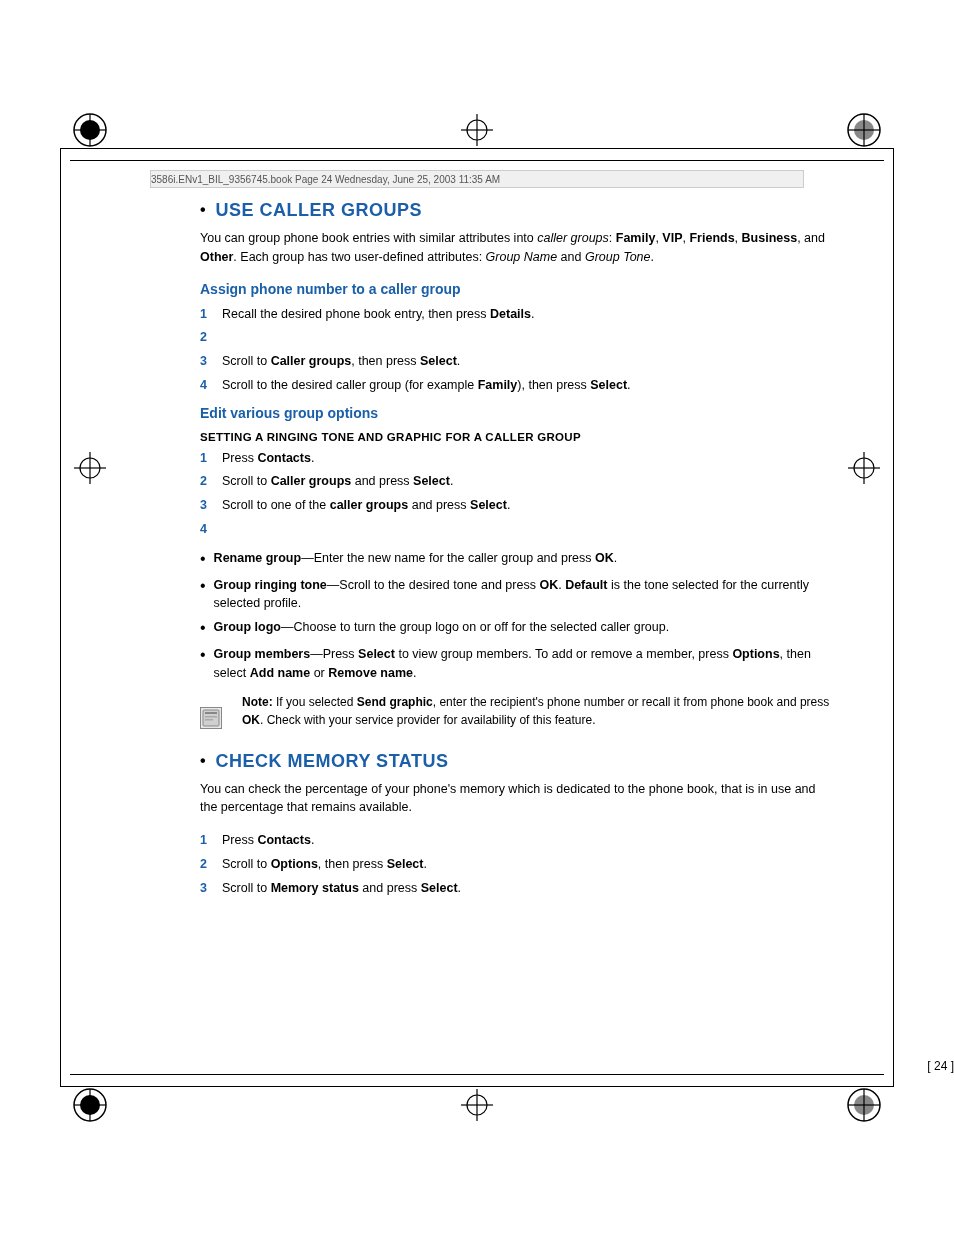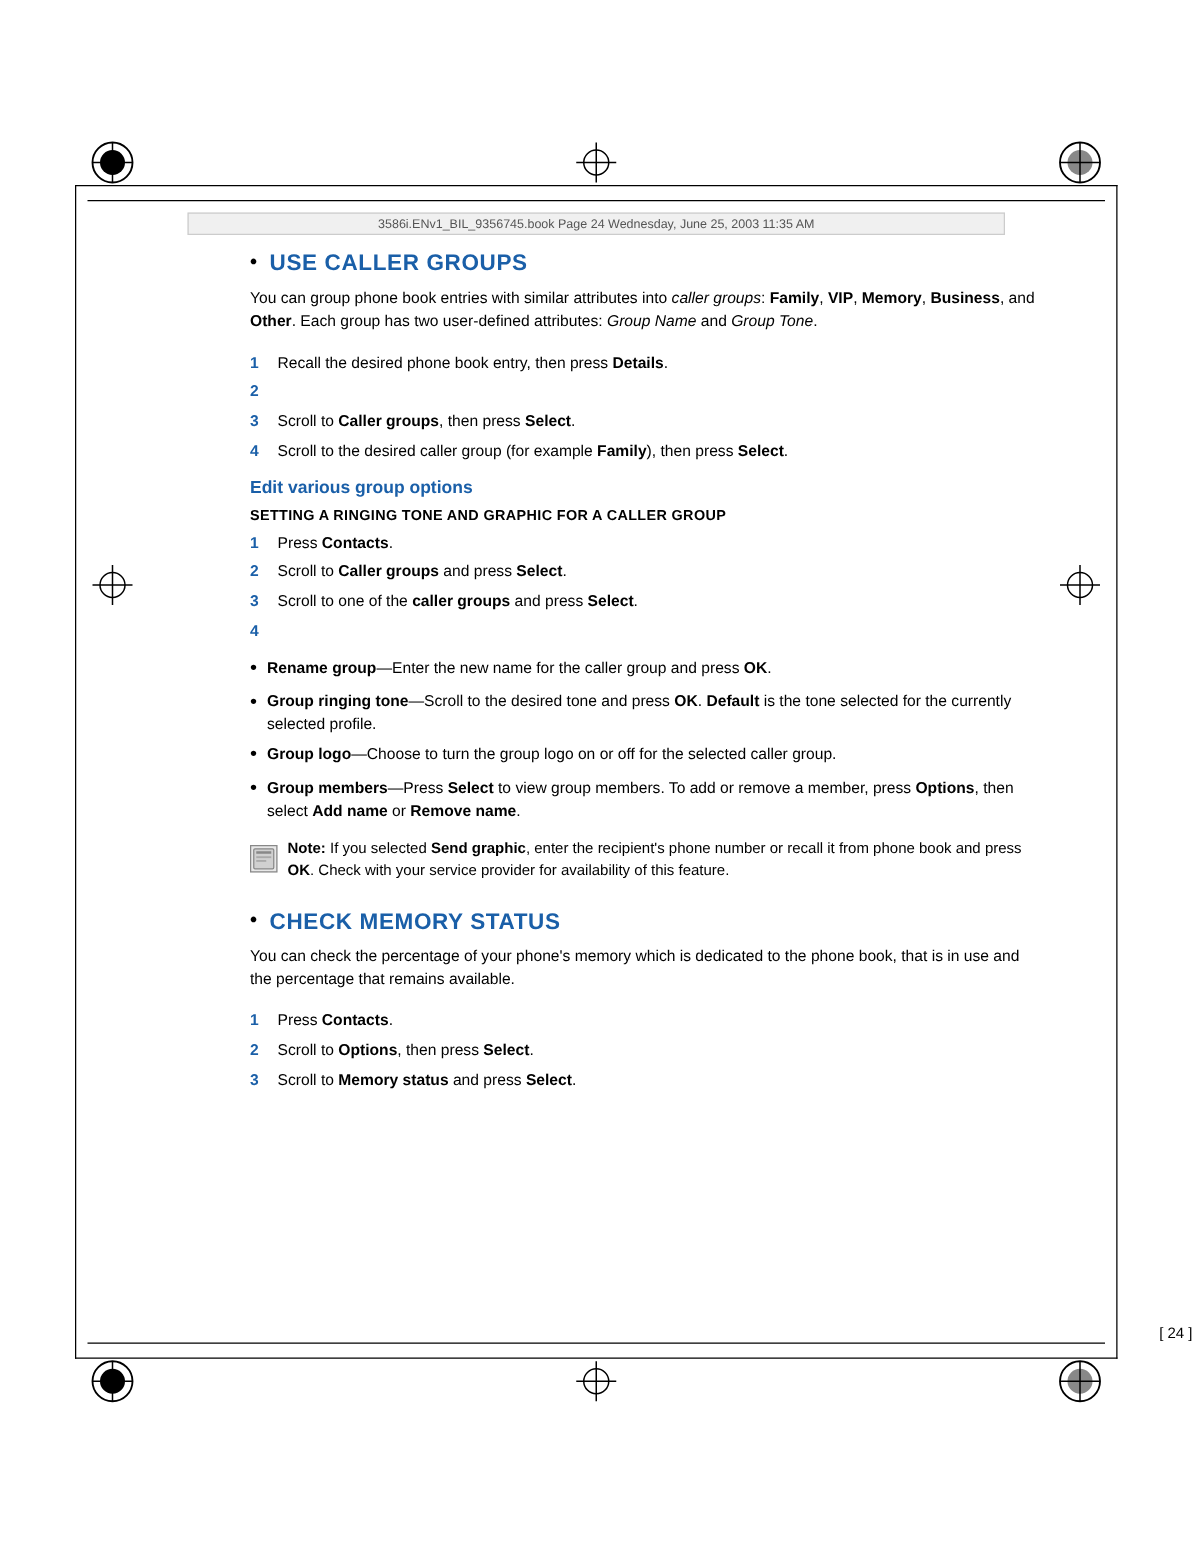--- a/index.html
+++ b/index.html
@@ -51,21 +51,21 @@
     .header-bar {
       position: absolute;
       top: 170px;
       left: 150px;
       right: 150px;
       height: 18px;
       background: #f0f0f0;
       border: 1px solid #ccc;
       display: flex;
       align-items: center;
-      justify-content: center;
+      justify-content: flex-start;
     }
     .header-bar-text {
       font-size: 10px;
       color: #555;
     }
 
     
     .corner {
       position: absolute;
       width: 36px;
@@ -186,24 +186,25 @@
     .bullet-dot {
       font-size: 16px;
       margin-right: 8px;
       margin-top: -2px;
       color: #000;
     }
 
     
     .note-box {
       display: flex;
-      align-items: center;
+      align-items: flex-end;
       margin: 10px 0 12px 0;
       font-size: 12px;
       line-height: 1.5;
+      gap: 12px;
     }
     .note-icon {
       width: 22px;
       height: 22px;
       min-width: 22px;
       border: 1px solid #888;
       background: #e8e8e8;
       display: flex;
       align-items: center;
       justify-content: center;
@@ -357,24 +358,25 @@
 </div>
 
 <div class="content">
 
   <div>
     <div class="section-heading">
       <span class="bullet">•</span>
       <span class="section-title">USE CALLER GROUPS</span>
     </div>
     <p class="section-intro">
-      You can group phone book entries with similar attributes into <i>caller groups</i>: <b>Family</b>, <b>VIP</b>, <b>Memory</b>, <b>Business</b>, and <b>Other</b>. Each group has two user-defined attributes: <i>Group Name</i> and <i>Group Tone</i>.
+      You can group phone book entries with similar attributes into <i>caller groups</i>: <b>Family</b>, <b>VIP</b>, <b>Friends</b>, <b>Business</b>, and <b>Other</b>. Each group has two user-defined attributes: <i>Group Name</i> and <i>Group Tone</i>.
     </p>
 
     <div>
+      <div class="sub-heading">Assign phone number to a caller group</div>
       <ol class="numbered-list">
         <li>
           <span class="num">1</span>
           <span>Recall the desired phone book entry, then press <b>Details</b>.</span>
         </li>
         <li>
           <span class="num">2</span>
         </li>
         <li>
           <span class="num">3</span>

